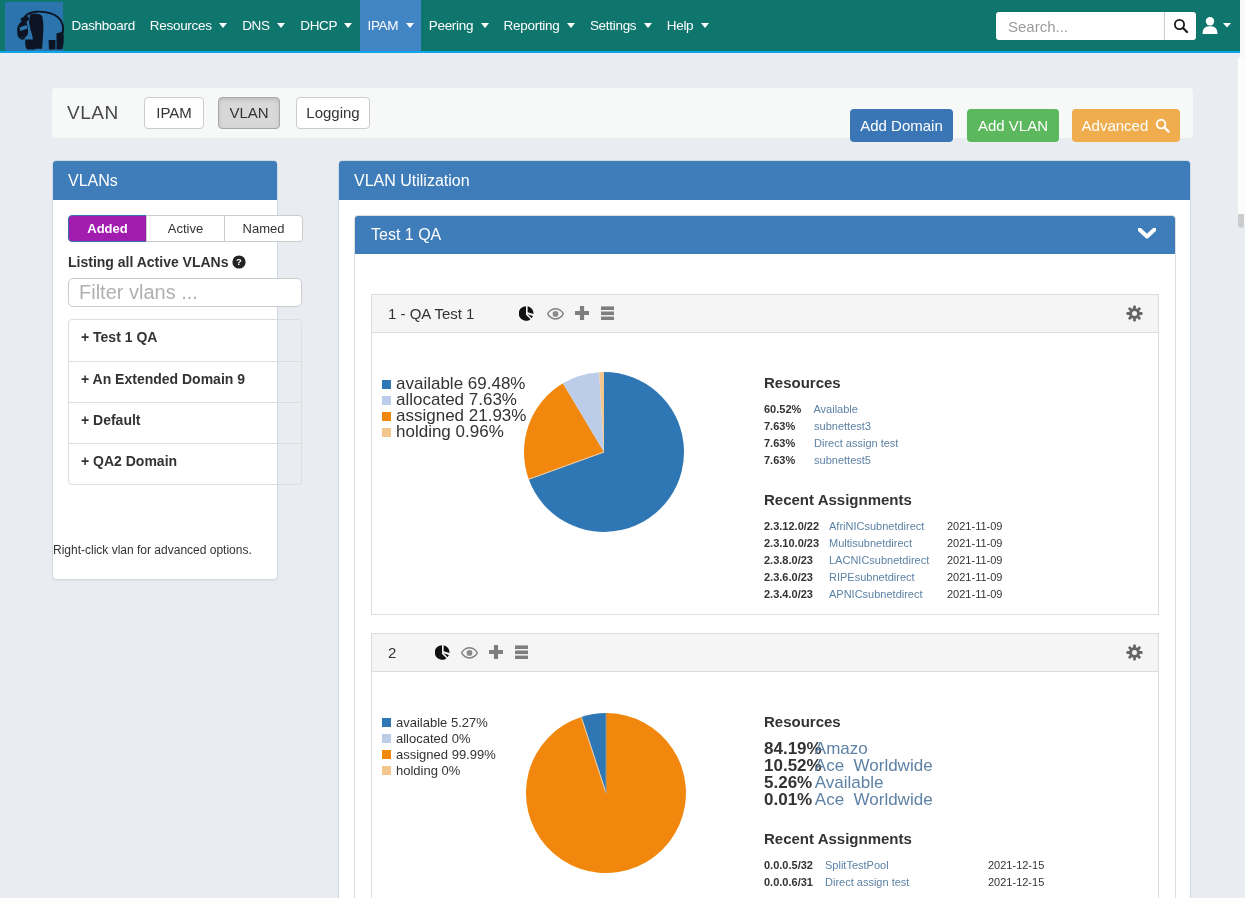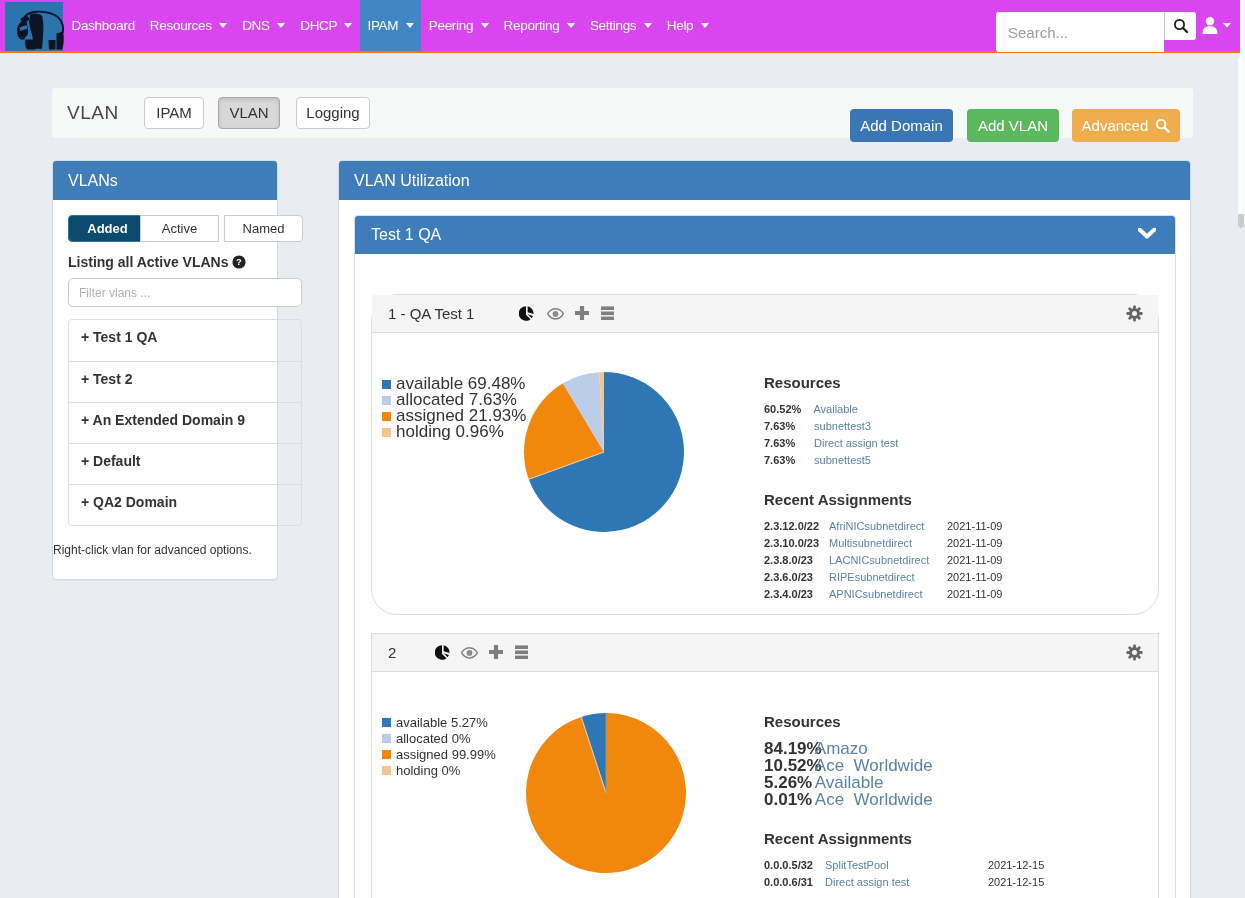--- a/index.html
+++ b/index.html
@@ -1,46 +1,46 @@
 <!DOCTYPE html>
 <html><head>
 <meta charset="utf-8">
 <style>
 * { margin:0; padding:0; box-sizing:border-box; }
 html,body { width:1245px; height:898px; overflow:hidden; }
 body { font-family:"Liberation Sans", sans-serif; background:#e9edf2; color:#333; position:relative; }
 
 
-#navbar { position:absolute; left:0; top:0; width:1241px; height:53px; background:#d946ef; border-bottom:2px solid #f97316; }
+#navbar { position:absolute; left:0; top:0; width:1241px; height:53px; background:#0f766e; border-bottom:2px solid #0ea5e9; }
 #logo { position:absolute; left:5px; top:2px; width:58px; height:49px; background:#2b74ae; }
 #nav-menu { position:absolute; left:64px; top:0; height:51px; display:flex; }
 #nav-menu .itm { color:#fdfdfd; font-size:13.5px; letter-spacing:-0.3px; line-height:51px; padding:0 7.5px; white-space:nowrap; }
 #nav-menu .itm.active { background:#4285c4; }
 .caret { display:inline-block; width:0; height:0; margin-left:4px; vertical-align:2px; border-left:4.5px solid transparent; border-right:4.5px solid transparent; border-top:5px solid #fff; }
 #searchgrp { position:absolute; left:996px; top:12px; width:200px; height:28px; }
-#searchgrp input { position:absolute; left:0; top:0; width:168px; height:40px; border:none; border-radius:3px 0 0 3px; padding:0 12px; font-size:15px; font-family:"Liberation Sans",sans-serif; color:#333; outline:none; }
+#searchgrp input { position:absolute; left:0; top:0; width:168px; height:28px; border:none; border-radius:3px 0 0 3px; padding:0 12px; font-size:15px; font-family:"Liberation Sans",sans-serif; color:#333; outline:none; }
 #searchgrp input::placeholder { color:#9b9b9b; }
 #searchbtn { position:absolute; left:168px; top:0; width:32px; height:28px; background:#fff; border-left:1px solid #ccc; border-radius:0 3px 3px 0; }
 #userbox { position:absolute; left:1200px; top:0; width:40px; height:51px; }
 
 
 #phband { position:absolute; left:52px; top:88px; width:1141px; height:50px; background:#f7f8f8; border-radius:4px; }
 #phtitle { position:absolute; left:15px; top:14px; font-size:19px; color:#4a4a4a; letter-spacing:0.5px; }
 .tabbtn { position:absolute; top:9px; height:32px; background:#fff; border:1px solid #ccc; border-radius:4px; font-size:15px; color:#333; text-align:center; line-height:30px; }
 .tabbtn.active { background:#d8d8d8; border-color:#a8a8a8; box-shadow:inset 0 2px 4px rgba(0,0,0,.12); }
 .hbtn { position:absolute; top:9px; height:33px; border-radius:4px; color:#fff; font-size:15px; text-align:center; line-height:33px;margin-top:12px; }
 
 
 .panel { position:absolute; background:#fff; border:1px solid #d3dbe2; border-radius:4px; box-shadow:0 1px 1px rgba(0,0,0,.05); }
 .panel-hd { height:39px; background:#3f7dba; border-radius:3px 3px 0 0; color:#fff; font-size:16px; line-height:39px; padding-left:15px; }
 
 
 .ltab { position:absolute; top:0; height:27px; border:1px solid #ccc; background:#fff; font-size:13px; text-align:center; line-height:25px; color:#333; }
-.ltab.active { background:#0c4a6e; border-color:#3372ae; color:#fff; font-weight:bold; }
-#filterin { position:absolute; left:15px; top:78px; width:234px; height:29px; border:1px solid #ccc; border-radius:5px; padding:0 10px; font-size:12px; font-family:"Liberation Sans",sans-serif; outline:none; }
+.ltab.active { background:#a21caf; border-color:#3372ae; color:#fff; font-weight:bold; }
+#filterin { position:absolute; left:15px; top:78px; width:234px; height:29px; border:1px solid #ccc; border-radius:5px; padding:0 10px; font-size:20px; font-family:"Liberation Sans",sans-serif; outline:none; }
 #filterin::placeholder { color:#b0b0b0; }
 .lgroup { position:absolute; left:15px; top:119px; width:234px; border:1px solid #ddd; border-radius:4px; }
 .lgi { height:41px; line-height:34px; padding-left:12px; font-weight:bold; font-size:14px; color:#333; border-top:1px solid #ddd; }
 .lgi:first-child { border-top:none; }
 
 
 .widget { position:absolute; left:16px; width:788px; border:1px solid #ddd; background:#fff; }
 .whd { height:38px; background:#f5f5f5; border-bottom:1px solid #ddd; position:relative; }
 .wtitle { position:absolute; left:16px; top:0; line-height:37px; font-size:15px; color:#333; }
 .ic { position:absolute; top:11px; }
@@ -124,51 +124,50 @@
       <circle cx="6.5" cy="6.5" r="4.6" fill="none" stroke="#fff" stroke-width="2"></circle>
       <line x1="10" y1="10" x2="14.5" y2="14.5" stroke="#fff" stroke-width="2.4" stroke-linecap="round"></line>
     </svg>
   </div>
 </div>
 
 <div class="panel" id="leftpanel" style="left:52px; top:160px; width:226px; height:420px;">
   <div class="panel-hd">VLANs</div>
   <div style="position:relative; height:380px;">
     <div class="ltab active" style="top:15px; left:15px; width:79px; border-radius:4px 0 0 4px;">Added</div>
-    <div class="ltab" style="top:15px; left:87px; width:79px;">Active</div>
+    <div class="ltab" style="top:15px; left:93px; width:79px;">Active</div>
     <div class="ltab" style="top:15px; left:171px; width:79px; border-radius:0 4px 4px 0;">Named</div>
     <div style="position:absolute; left:15px; top:54px; font-weight:bold; font-size:14px;">Listing all Active VLANs
       <svg width="14" height="14" viewBox="0 0 14 14" style="vertical-align:-2px;">
         <circle cx="7" cy="7" r="6.6" fill="#222"></circle>
         <text x="7" y="10.4" font-size="9.5" font-weight="bold" fill="#fff" text-anchor="middle" font-family="Liberation Sans">?</text>
       </svg>
     </div>
     <input id="filterin" type="text" placeholder="Filter vlans ..." style="">
     <div class="lgroup">
       <div class="lgi">+ Test 1 QA</div>
-      <div class="lgi">+ Test 2</div>
       <div class="lgi">+ An Extended Domain 9</div>
       <div class="lgi">+ Default</div>
       <div class="lgi">+ QA2 Domain</div>
     </div>
     <div style="position:absolute; left:0; top:343px; width:100%; text-align:left; font-size:12px; color:#333;">Right-click vlan for advanced options.</div>
   </div>
 </div>
 
 <div class="panel" id="mainpanel" style="left:338px; top:160px; width:853px; height:760px; border-radius:4px 4px 0 0;">
   <div class="panel-hd">VLAN Utilization</div>
 
   <div style="position:absolute; left:15px; top:54px; width:822px; height:706px; border:1px solid #ddd; border-radius:4px 4px 0 0;">
     <div style="height:38px; background:#3f7dba; border-radius:3px 3px 0 0; color:#fff; font-size:16px; line-height:38px; padding-left:16px; position:relative;">Test 1 QA
       <svg width="18" height="12" viewBox="0 0 18 12" style="position:absolute; right:19px; top:12px;">
         <path d="M1.5 1.5 L9 8.5 L16.5 1.5" fill="none" stroke="#fff" stroke-width="4" stroke-linecap="round" stroke-linejoin="round"></path>
       </svg>
     </div>
 
-    <div class="widget" style="top:78px; height:321px;border-radius:26px;">
+    <div class="widget" style="top:78px; height:321px;">
       <div class="whd">
         <div class="wtitle">1 - QA Test 1</div>
         <svg class="ic" style="left:147px;" width="15" height="15" viewBox="0 0 15 15">
           <path d="M7 7.7 L7 0.2 A7.3 7.3 0 1 0 13.9 9.9 Z" fill="#111"></path>
           <path d="M8.6 6.3 L8.6 0.3 A7.3 7.3 0 0 1 14.6 7.9 Z" fill="#111"></path>
           <line x1="7.2" y1="7.9" x2="12.6" y2="13.3" stroke="#f5f5f5" stroke-width="1.5"></line>
         </svg>
         <svg class="ic" style="left:175px; top:13px;" width="17" height="12" viewBox="0 0 17 12">
           <path d="M8.5 0.8 C12.5 0.8 15.5 3.8 16.3 5.8 C15.5 7.8 12.5 11 8.5 11 C4.5 11 1.5 7.8 0.7 5.8 C1.5 3.8 4.5 0.8 8.5 0.8 Z" fill="none" stroke="#808080" stroke-width="1.4"></path>
           <circle cx="8.5" cy="5.9" r="2.9" fill="#8a8a8a"></circle>

